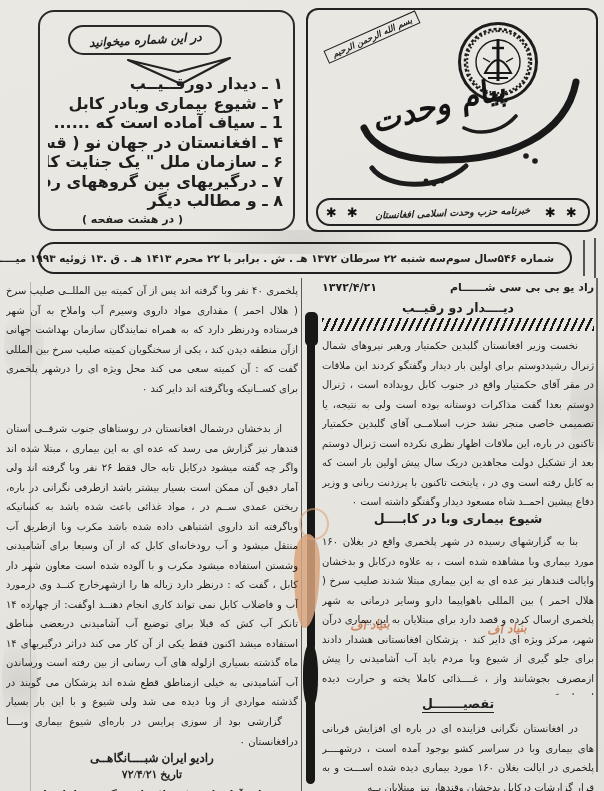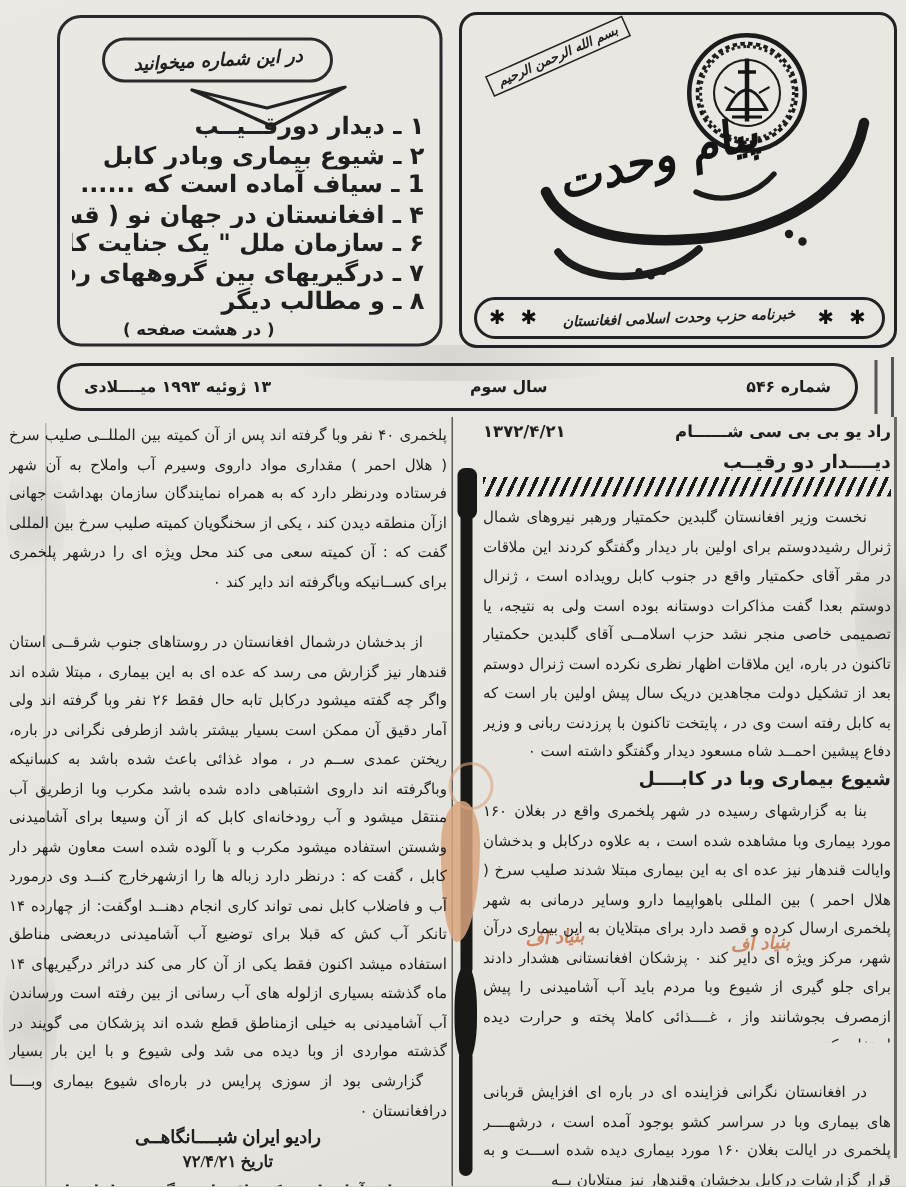--- a/index.html
+++ b/index.html
@@ -47,21 +47,21 @@
 
   
   .date-band { position:absolute; left:38px; top:242px; width:534px; height:32px;
     border:2px solid #222; border-radius:16px; display:flex; align-items:center;
     justify-content:space-between; padding:0 16px; font-size:10.5px; font-weight:bold; white-space:nowrap; }
   .band-edge { position:absolute; width:1.5px; background:#555; }
 
   
   .blk { position:absolute; font-size:10px; line-height:19.5px; text-align:justify; overflow:hidden; }
   .indent { text-indent:16px; }
-  .head { position:absolute; font-size:12.5px; font-weight:bold; text-align:right; white-space:nowrap; }
+  .head { position:absolute; font-size:12.5px; font-weight:bold; text-align:center; white-space:nowrap; }
   .hatch { position:absolute; left:322px; top:318px; width:272px; height:13px;
     background:repeating-linear-gradient(115deg,#1b1b1b 0 2.2px,transparent 2.2px 6.4px); }
   .src-line { position:absolute; left:322px; top:281px; width:272px; display:flex;
     justify-content:space-between; font-size:11px; font-weight:bold; }
   .underl { border-bottom:1.5px solid #1f1f1f; padding-bottom:1px; }
   .centerline { text-align:center; font-weight:bold;font-family:Liberation Serif, serif; }
 
   
   .vline { position:absolute; background:#5a5a58; }
   .streak { position:absolute; background:#181816; border-radius:5px; }
@@ -135,20 +135,21 @@
     <div class="mast-banner">
       <span class="stars">✱ ✱</span>
       <span class="banner-text">خبرنامه حزب وحدت اسلامی افغانستان</span>
       <span class="stars">✱ ✱</span>
     </div>
   </div>
 
   <div class="date-band">
     <span>شماره ۵۴۶</span>
     <span>سال سوم</span>
+    <span>سه شنبه ۲۲ سرطان ۱۳۷۲ هـ . ش . برابر با ۲۲ محرم ۱۴۱۳ هـ . ق .</span>
     <span>۱۳ ژوئیه ۱۹۹۳ میــــلادی</span>
   </div>
   <div class="band-edge" style="left:583px;top:240px;height:36px;"></div>
   <div class="band-edge" style="left:594px;top:238px;height:40px;"></div>
 
   <div class="vline" style="left:301px;top:278px;width:1px;height:513px;"></div>
   <div class="vline" style="left:596px;top:278px;width:1.5px;height:494px;background:#6a6a66;"></div>
   <div class="vline" style="left:30px;top:282px;width:1px;height:509px;background:#b8b5ad;"></div>
   <div class="streak" style="left:305px;top:312px;width:13px;height:34px;"></div>
   <div class="streak" style="left:307px;top:340px;width:8px;height:310px;"></div>
@@ -162,20 +163,23 @@
 
   <div class="src-line">
     <span>راد یو بی بی سی شــــــام</span>
     <span>۱۳۷۲/۴/۲۱</span>
   </div>
   <div class="head" style="left:322px;top:300px;width:272px;">دیــــدار دو رقیــب</div>
   <div class="hatch"></div>
   <div class="blk indent" style="left:322px;top:336px;width:272px;height:173px;">نخست وزیر افغانستان گلبدین حکمتیار ورهبر نیروهای شمال ژنرال رشیددوستم برای اولین بار دیدار وگفتگو کردند این ملاقات در مقر آقای حکمتیار واقع در جنوب کابل رویداده است ، ژنرال دوستم بعدا گفت مذاکرات دوستانه بوده است ولی به نتیجه، یا تصمیمی خاصی منجر نشد حزب اسلامــی آقای گلبدین حکمتیار تاکنون در باره، این ملاقات اظهار نظری نکرده است ژنرال دوستم بعد از تشکیل دولت مجاهدین دریک سال پیش اولین بار است که به کابل رفته است وی در ، پایتخت تاکنون با پرزدنت ربانی و وزیر دفاع پیشین احمــد شاه مسعود دیدار وگفتگو داشته است ۰</div>
   <div class="head" style="left:322px;top:511px;width:272px;">شیوع بیماری وبا در کابــــل</div>
   <div class="blk indent" style="left:322px;top:532px;width:272px;height:163px;">بنا به گزارشهای رسیده در شهر پلخمری واقع در بغلان ۱۶۰ مورد بیماری وبا مشاهده شده است ، به علاوه درکابل و بدخشان وایالت قندهار نیز عده ای به این بیماری مبتلا شدند صلیب سرخ ( هلال احمر ) بین المللی باهواپیما دارو وسایر درمانی به شهر پلخمری ارسال کرده و قصد دارد برای مبتلایان به این بیماری درآن شهر، مرکز ویژه ای دایر کند ۰ پزشکان افغانستانی هشدار دادند برای جلو گیری از شیوع وبا مردم باید آب آشامیدنی را پیش ازمصرف بجوشانند واز ، غــــذائی کاملا پخته و حرارت دیده استفاده کنند ۰</div>
+  <div class="head" style="left:322px;top:696px;width:272px;">
+    <span class="underl">تفصیـــــــل</span>
+  </div>
   <div class="blk indent" style="left:322px;top:719px;width:272px;height:80px;">در افغانستان نگرانی فزاینده ای در باره ای افزایش قربانی های بیماری وبا در سراسر کشو بوجود آمده است ، درشهــــر پلخمری در ایالت بغلان ۱۶۰ مورد بیماری دیده شده اســـت و به قرار گزارشات درکابل بدخشان وقندهار نیز مبتلایان بــه</div>
 
   <div class="blk" style="left:6px;top:281px;width:292px;height:138px;">پلخمری ۴۰ نفر وبا گرفته اند پس از آن کمیته بین المللــی صلیب سرخ ( هلال احمر ) مقداری مواد داروی وسیرم آب واملاح به آن شهر فرستاده ودرنظر دارد که به همراه نمایندگان سازمان بهداشت جهانی ازآن منطقه دیدن کند ، یکی از سخنگویان کمیته صلیب سرخ بین المللی گفت که : آن کمیته سعی می کند محل ویژه ای را درشهر پلخمری برای کســانیکه وباگرفته اند دایر کند ۰</div>
   <div class="blk indent" style="left:6px;top:419px;width:292px;height:293px;">از بدخشان درشمال افغانستان در روستاهای جنوب شرقــی استان قندهار نیز گزارش می رسد که عده ای به این بیماری ، مبتلا شده اند واگر چه گفته میشود درکابل تابه حال فقط ۲۶ نفر وبا گرفته اند ولی آمار دقیق آن ممکن است بسیار بیشتر باشد ازطرفی نگرانی در باره، ریختن عمدی ســم در ، مواد غذائی باعث شده باشد به کسانیکه وباگرفته اند داروی اشتباهی داده شده باشد مکرب وبا ازطریق آب منتقل میشود و آب رودخانه‌ای کابل که از آن وسیعا برای آشامیدنی وشستن استفاده میشود مکرب و با آلوده شده است معاون شهر دار کابل ، گفت که : درنظر دارد زباله ها را ازشهرخارج کنــد وی درمورد آب و فاضلاب کابل نمی تواند کاری انجام دهنــد اوگفت: از چهارده ۱۴ تانکر آب کش که قبلا برای توضیع آب آشامیدنی دربعضی مناطق استفاده میشد اکنون فقط یکی از آن کار می کند دراثر درگیریهای ۱۴ ماه گذشته بسیاری ازلوله های آب رسانی از بین رفته است ورساندن آب آشامیدنی به خیلی ازمناطق قطع شده اند پزشکان می گویند در گذشته مواردی از وبا دیده می شد ولی شیوع و با این بار بسیار جدیست ۰</div>
   <div class="blk indent" style="left:6px;top:712px;width:292px;height:40px;">گزارشی بود از سوزی پرایس در باره‌ای شیوع بیماری وبــــا درافغانستان ۰</div>
   <div class="head centerline" style="left:6px;top:751px;width:292px;font-size:12px;">رادیو ایران شبــــانگاهــی</div>
   <div class="head centerline" style="left:6px;top:768px;width:292px;font-size:11px;">تاریخ ۷۲/۴/۲۱</div>
   <div class="clip-line" style="left:6px;top:785px;width:292px;height:6px;text-align:center;">سیاف آماده است که ولایتهای جنگ زده را بازسازی</div>
 
 </div>

